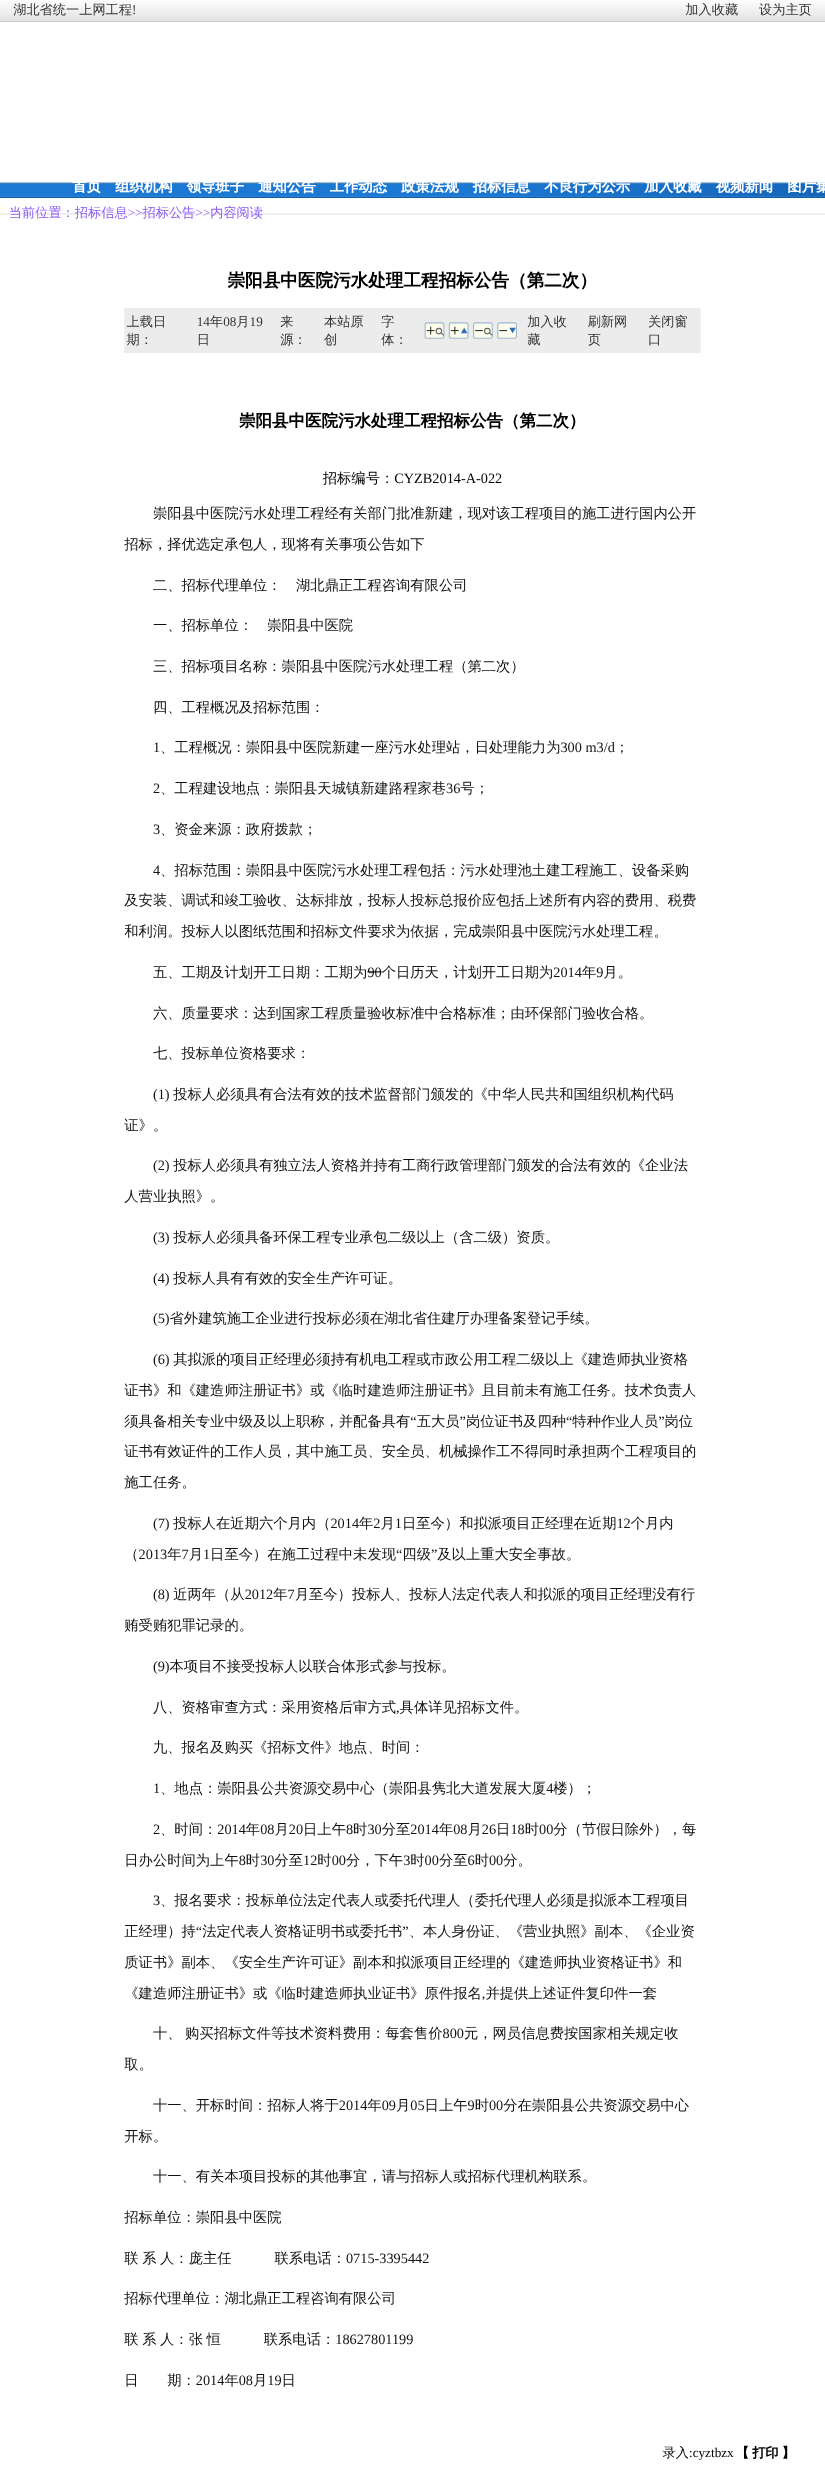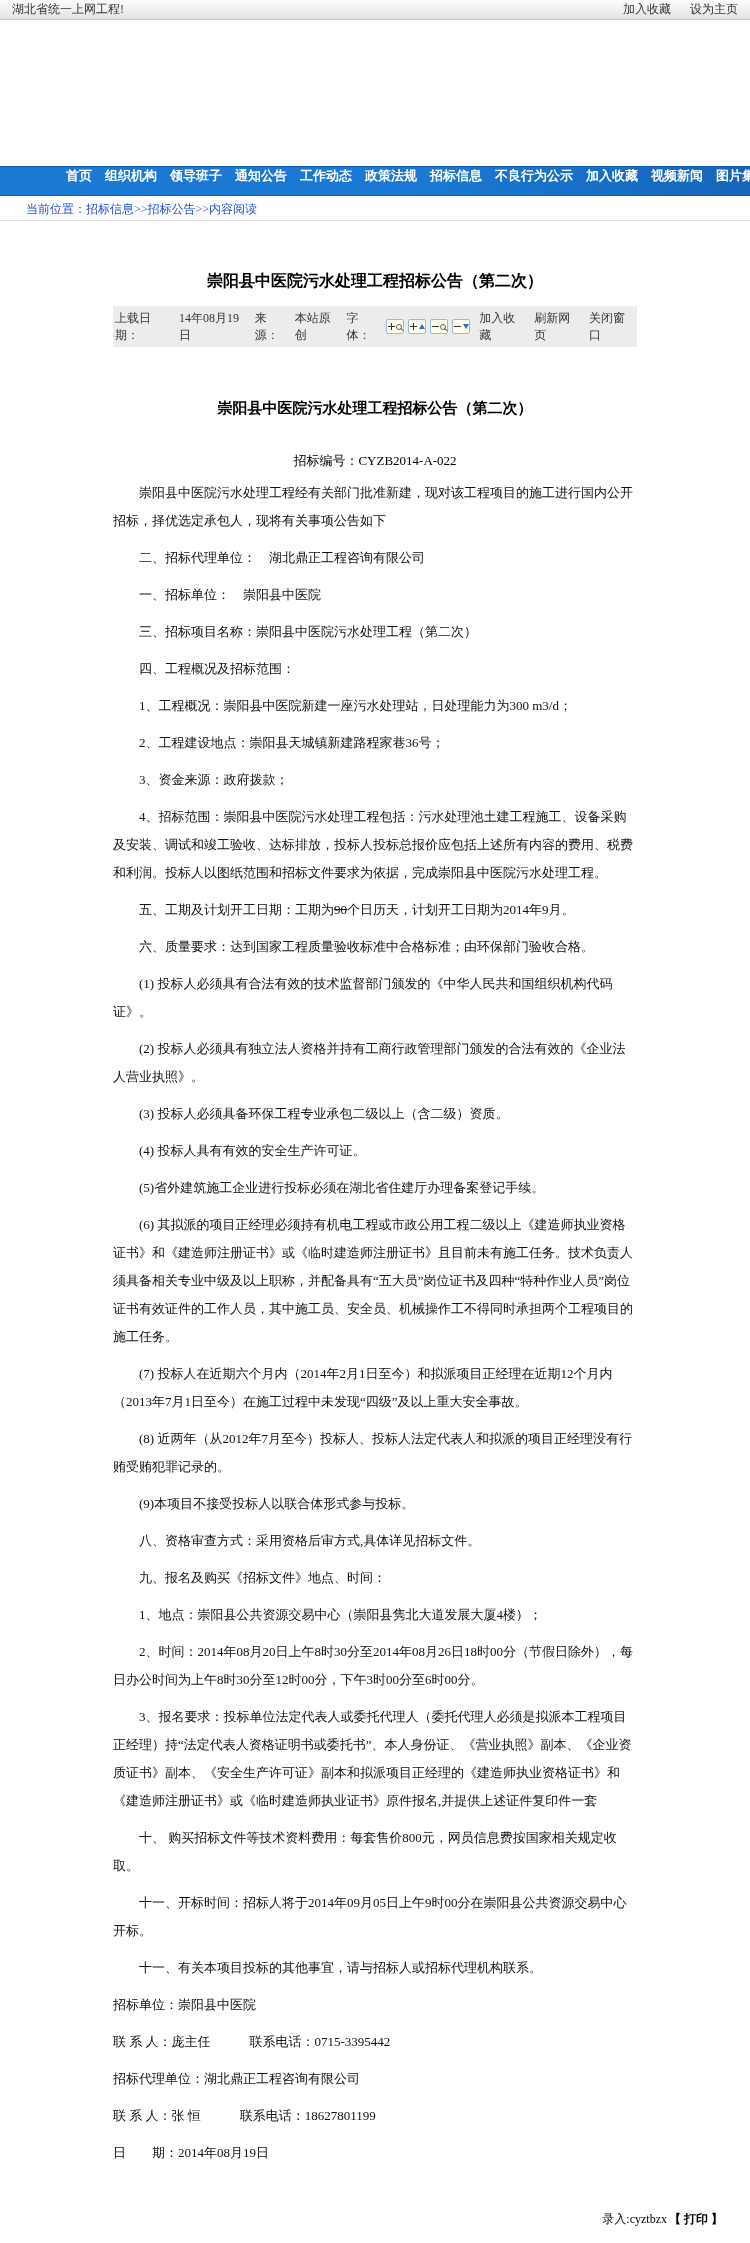--- a/index.html
+++ b/index.html
@@ -7,28 +7,28 @@
 
   
   .topbar { height:20px; background:linear-gradient(#fdfdfd,#e3e3e3); border-bottom:1px solid #c9c9c9;
             display:flex; justify-content:space-between; align-items:center; padding:0 12px; font-size:12px; color:#333;gap:16px; }
   .topbar .tlinks span { margin-left:16px; cursor:pointer; }
 
   
   .banner { height:146px; background:#fff; }
 
   
-  .navbar { height:30px; background:linear-gradient(to right,#1b79d4 0%,#1b79d4 55%,#1566ba 100%);
-            border-top:1px solid #0f5ca8; border-bottom:1px solid #0f5ca8; display:flex; align-items:flex-start; }
+  .navbar { height:14px; background:linear-gradient(to right,#1b79d4 0%,#1b79d4 55%,#1566ba 100%);
+            border-top:1px solid #0f5ca8; border-bottom:1px solid #0f5ca8; display:flex; align-items:flex-end; }
   .navbar ul { list-style:none; margin:0; padding:0 0 0 66px; display:flex; gap:13px; }
   .navbar li { color:#fff; font-family:"Liberation Sans",sans-serif; font-weight:bold; font-size:13px;
                cursor:pointer; white-space:nowrap; }
 
   
-  .breadcrumb { height:25px; line-height:27px; border-bottom:1px solid #e2e2e2; font-size:12px; color:#1d4ed8; padding-left:26px; }
+  .breadcrumb { height:15px; line-height:27px; border-bottom:1px solid #e2e2e2; font-size:12px; color:#8b5cf6; padding-left:8px; }
 
   
   .article-col { width:524px; margin:0 auto; }
   .page-title { text-align:center; font-size:16px; font-weight:bold; margin:50px 0 14px; }
 
   .metabar { background:#ececec; height:41px; display:flex; align-items:center; justify-content:center;
              font-size:12px; color:#333; }
   .metabar .m { margin:0 2px; }
   .metabar .act { margin-left:7px; cursor:pointer; }
 
@@ -131,20 +131,21 @@
       <p class="para"><span>二、招标代理单位：　湖北鼎正工程咨询有限公司</span><s></s><span></span></p>
       <p class="para"><span>一、招标单位：　崇阳县中医院</span><s></s><span></span></p>
       <p class="para"><span>三、招标项目名称：崇阳县中医院污水处理工程（第二次）</span><s></s><span></span></p>
       <p class="para"><span>四、工程概况及招标范围：</span><s></s><span></span></p>
       <p class="para"><span>1、工程概况：崇阳县中医院新建一座污水处理站，日处理能力为300 m3/d；</span><s></s><span></span></p>
       <p class="para"><span>2、工程建设地点：崇阳县天城镇新建路程家巷36号；</span><s></s><span></span></p>
       <p class="para"><span>3、资金来源：政府拨款；</span><s></s><span></span></p>
       <p class="para"><span>4、招标范围：崇阳县中医院污水处理工程包括：污水处理池土建工程施工、设备采购及安装、调试和竣工验收、达标排放，投标人投标总报价应包括上述所有内容的费用、税费和利润。投标人以图纸范围和招标文件要求为依据，完成崇阳县中医院污水处理工程。</span><s></s><span></span></p>
       <p class="para"><span>五、工期及计划开工日期：工期为</span><s>90</s><span>个日历天，计划开工日期为2014年9月。</span></p>
       <p class="para"><span>六、质量要求：达到国家工程质量验收标准中合格标准；由环保部门验收合格。</span><s></s><span></span></p>
+      <p class="para"><span>七、投标单位资格要求：</span><s></s><span></span></p>
       <p class="para"><span>(1) 投标人必须具有合法有效的技术监督部门颁发的《中华人民共和国组织机构代码证》。</span><s></s><span></span></p>
       <p class="para"><span>(2) 投标人必须具有独立法人资格并持有工商行政管理部门颁发的合法有效的《企业法人营业执照》。</span><s></s><span></span></p>
       <p class="para"><span>(3) 投标人必须具备环保工程专业承包二级以上（含二级）资质。</span><s></s><span></span></p>
       <p class="para"><span>(4) 投标人具有有效的安全生产许可证。</span><s></s><span></span></p>
       <p class="para"><span>(5)省外建筑施工企业进行投标必须在湖北省住建厅办理备案登记手续。</span><s></s><span></span></p>
       <p class="para"><span>(6) 其拟派的项目正经理必须持有机电工程或市政公用工程二级以上《建造师执业资格证书》和《建造师注册证书》或《临时建造师注册证书》且目前未有施工任务。技术负责人须具备相关专业中级及以上职称，并配备具有“五大员”岗位证书及四种“特种作业人员”岗位证书有效证件的工作人员，其中施工员、安全员、机械操作工不得同时承担两个工程项目的施工任务。</span><s></s><span></span></p>
       <p class="para"><span>(7) 投标人在近期六个月内（2014年2月1日至今）和拟派项目正经理在近期12个月内（2013年7月1日至今）在施工过程中未发现“四级”及以上重大安全事故。</span><s></s><span></span></p>
       <p class="para"><span>(8) 近两年（从2012年7月至今）投标人、投标人法定代表人和拟派的项目正经理没有行贿受贿犯罪记录的。</span><s></s><span></span></p>
       <p class="para"><span>(9)本项目不接受投标人以联合体形式参与投标。</span><s></s><span></span></p>
       <p class="para"><span>八、资格审查方式：采用资格后审方式,具体详见招标文件。</span><s></s><span></span></p>

